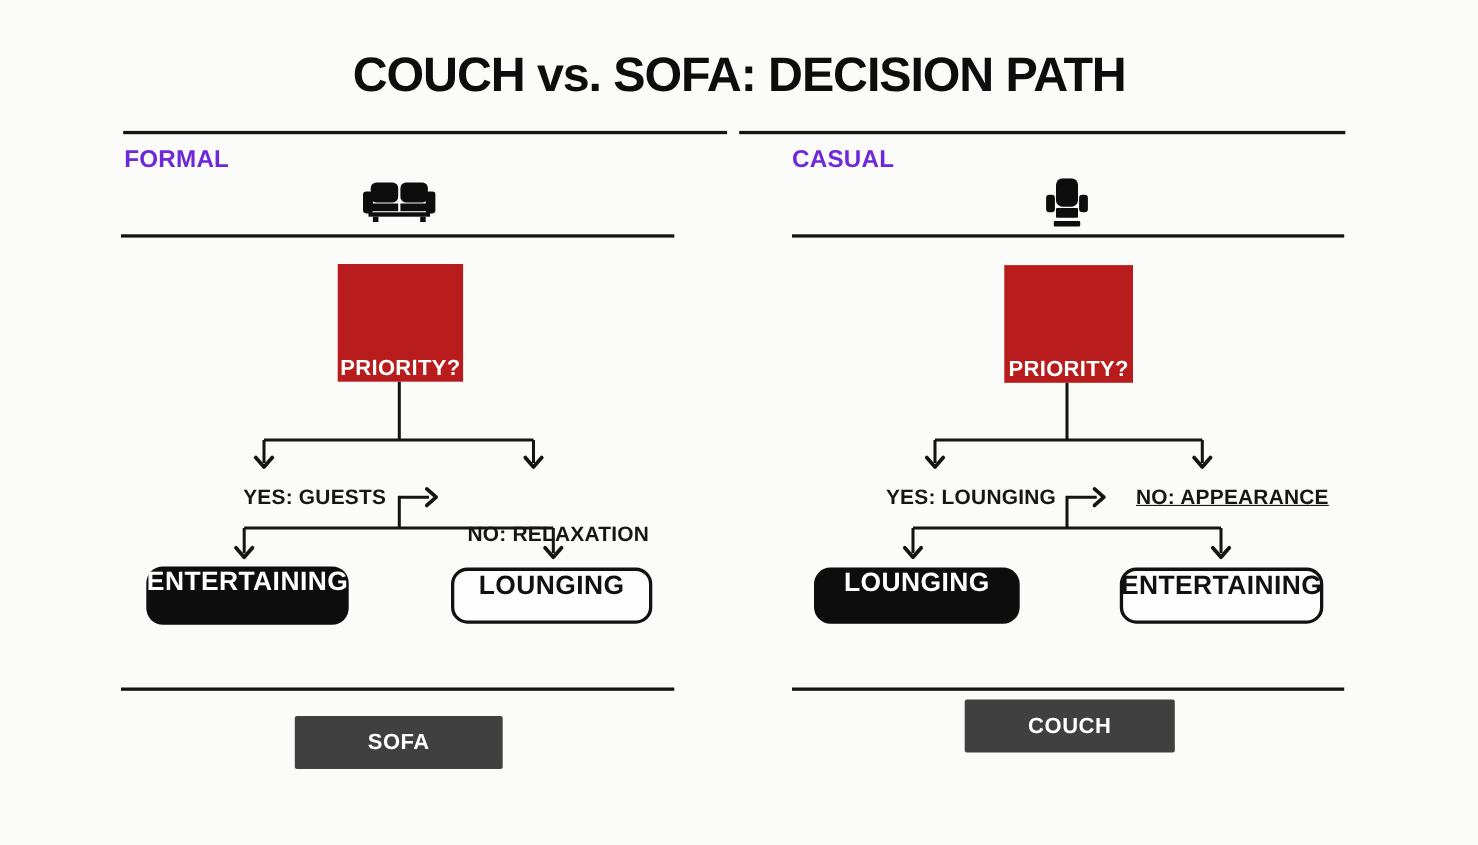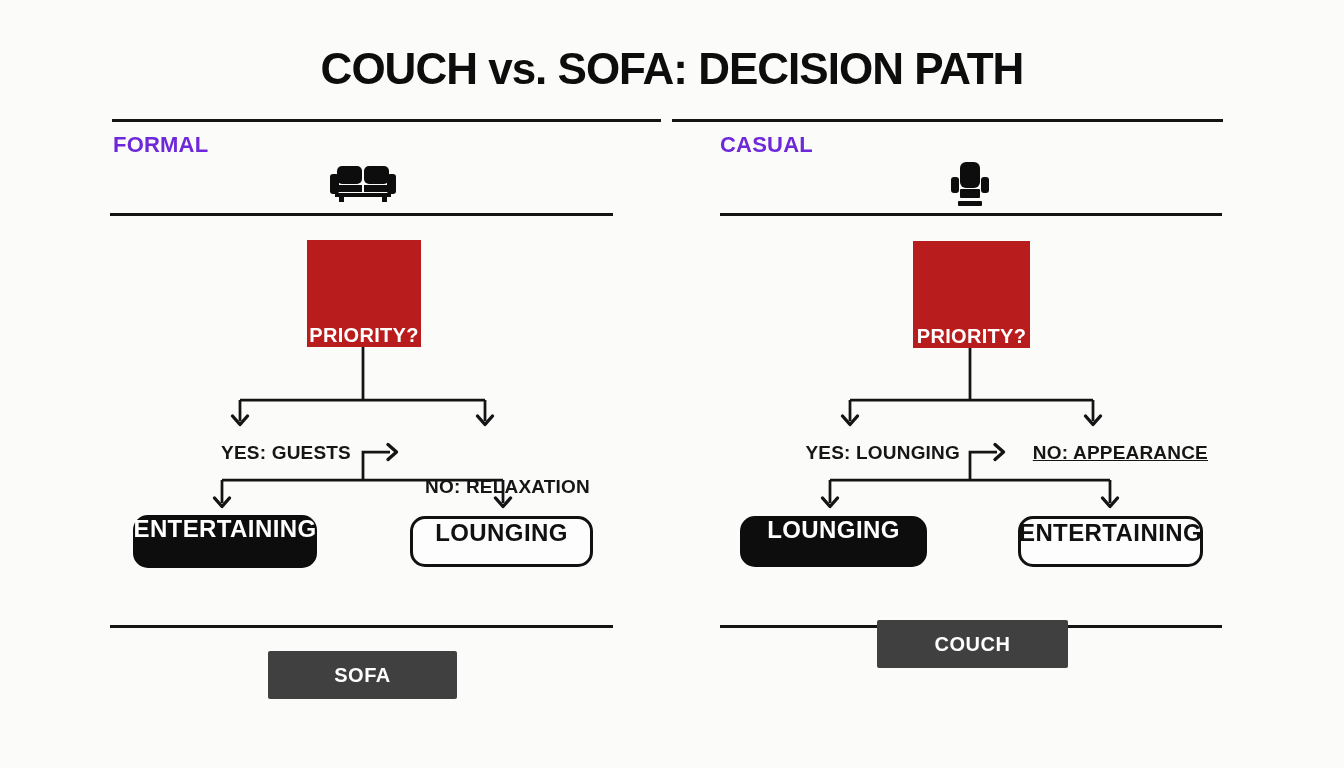--- a/index.html
+++ b/index.html
@@ -198,17 +198,17 @@
   <div class="outcome-box outcome-dark" style="left:740px; top:516px; width:187px; height:51px;">
     <span>LOUNGING</span>
   </div>
   <div class="outcome-box outcome-light" style="left:1018px; top:516px; width:185px; height:51px;">
     <span>ENTERTAINING</span>
   </div>
 
   <div class="result-box" style="left:268px; top:651px; width:189px; height:48px;">
     <span>SOFA</span>
   </div>
-  <div class="result-box" style="left:877px; top:620px; width:191px; height:48px;">
+  <div class="result-box" style="left:877px; top:636px; width:191px; height:48px;">
     <span>COUCH</span>
   </div>
 
 </div>
 
 </body></html>

